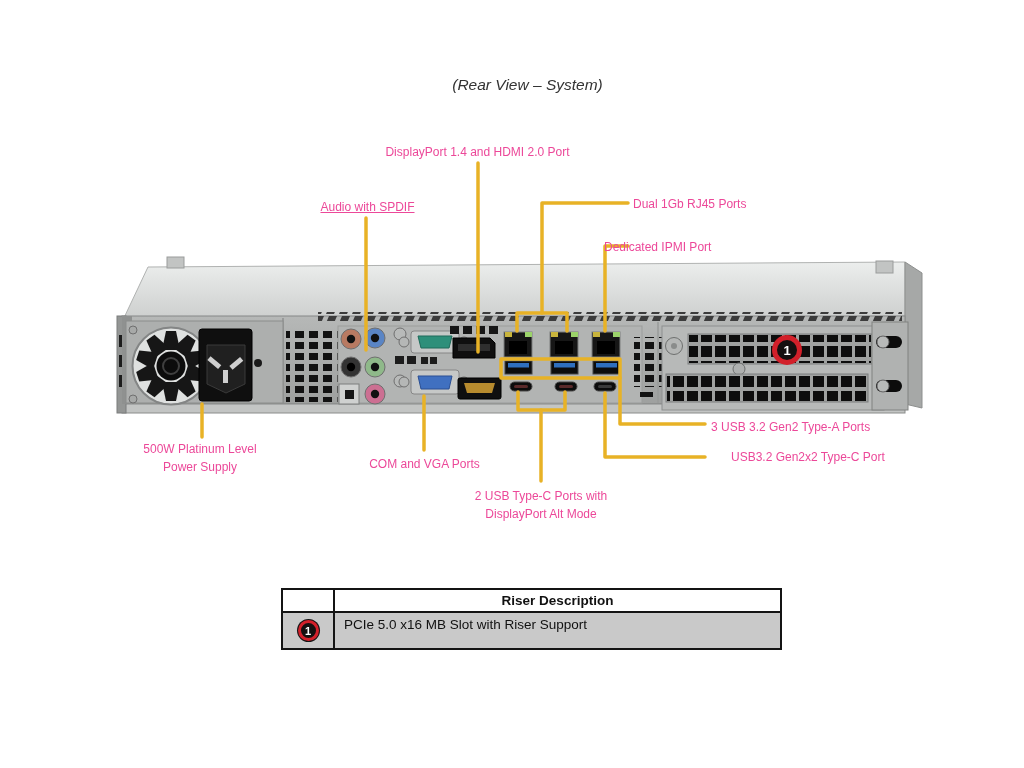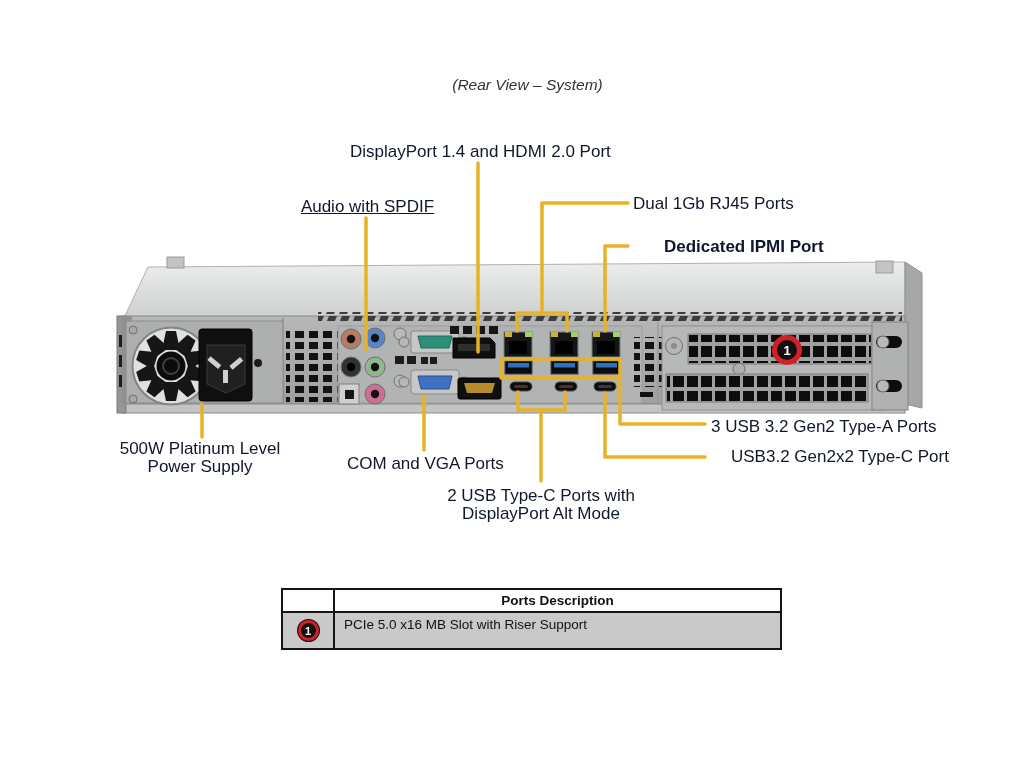--- a/index.html
+++ b/index.html
@@ -1,19 +1,19 @@
 <!DOCTYPE html>
 <html><head>
 <meta charset="utf-8">
 <style>
   html,body{margin:0;padding:0;background:#fff;}
   #page{position:relative;width:1024px;height:768px;background:#ffffff;overflow:hidden;
         font-family:"Liberation Sans",sans-serif;}
   #chassis-svg{position:absolute;left:0;top:0;z-index:1;}
-  .lbl{position:absolute;z-index:3;font-size:17px;line-height:18px;color:#0f172a;}
+  .lbl{position:absolute;z-index:3;font-size:12px;line-height:18px;color:#ec4899;}
   .center{text-align:center;}
   .nowrap{white-space:nowrap;}
   .multi{white-space:pre-line;}
   .title{font-style:italic;font-size:15.5px;color:#333;}
   .badge{display:inline-flex;align-items:center;justify-content:center;
          border-radius:50%;background:#151010;color:#fff;font-weight:bold;}
   #chassis-badge{position:absolute;z-index:4;left:772px;top:335px;width:20px;height:20px;
          border:5px solid #d2202a;font-size:13px;}
   .tbl-badge{width:15px;height:15px;border:3px solid #d2202a;box-shadow:0 0 0 1px #141414;
          font-size:11px;}
@@ -232,40 +232,40 @@
   <div id="chassis-badge" class="badge">1</div>
 
   <div class="lbl title center" style="left:395px;top:76px;width:265px;">(Rear View – System)</div>
 
   <div class="lbl center nowrap" style="left:350px;top:143px;width:255px;">DisplayPort 1.4 and HDMI 2.0 Port</div>
 
   <div class="lbl center nowrap" style="left:295px;top:198px;width:145px;text-decoration:underline;">Audio with SPDIF</div>
 
   <div class="lbl nowrap" style="left:633px;top:195px;">Dual 1Gb RJ45 Ports</div>
 
-  <div class="lbl nowrap" style="left:664px;top:238px;font-weight:bold;">Dedicated IPMI Port</div>
+  <div class="lbl nowrap" style="left:604px;top:238px;">Dedicated IPMI Port</div>
 
   <div class="lbl center multi" style="left:105px;top:440px;width:190px;text-align:center;">500W Platinum Level
 Power Supply</div>
 
   <div class="lbl center nowrap" style="left:347px;top:455px;width:155px;">COM and VGA Ports</div>
 
   <div class="lbl center multi" style="left:437px;top:487px;width:208px;">2 USB Type-C Ports with
 DisplayPort Alt Mode</div>
 
   <div class="lbl nowrap" style="left:711px;top:418px;">3 USB 3.2 Gen2 Type-A Ports</div>
 
   <div class="lbl nowrap" style="left:711px;top:448px;margin-left:20px;">USB3.2 Gen2x2 Type-C Port</div>
 
   <div id="slot-table-wrap">
     <table class="slot">
       <tbody>
           <tr>
         <th class="cell-corner"></th>
-        <th class="cell-head">Ports Description</th>
+        <th class="cell-head">Riser Description</th>
       </tr>
       <tr>
         <td class="cell-marker">
           <span class="badge tbl-badge">1</span>
         </td>
         <td class="cell-desc">PCIe 5.0 x16 MB Slot with Riser Support</td>
       </tr>
     </tbody>
       </table>
   </div>

